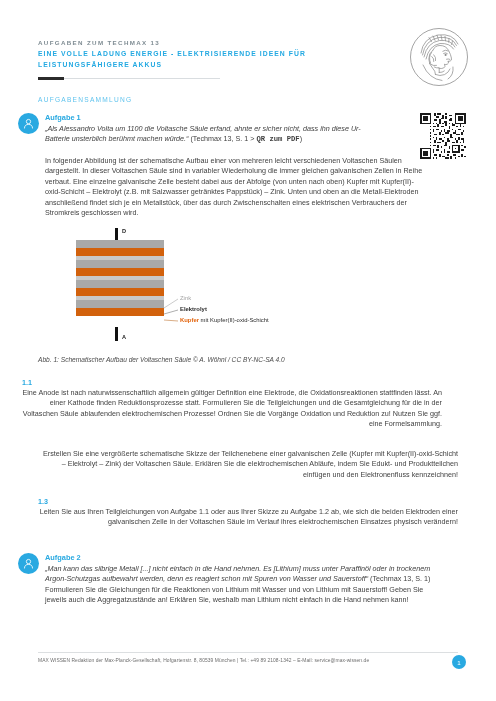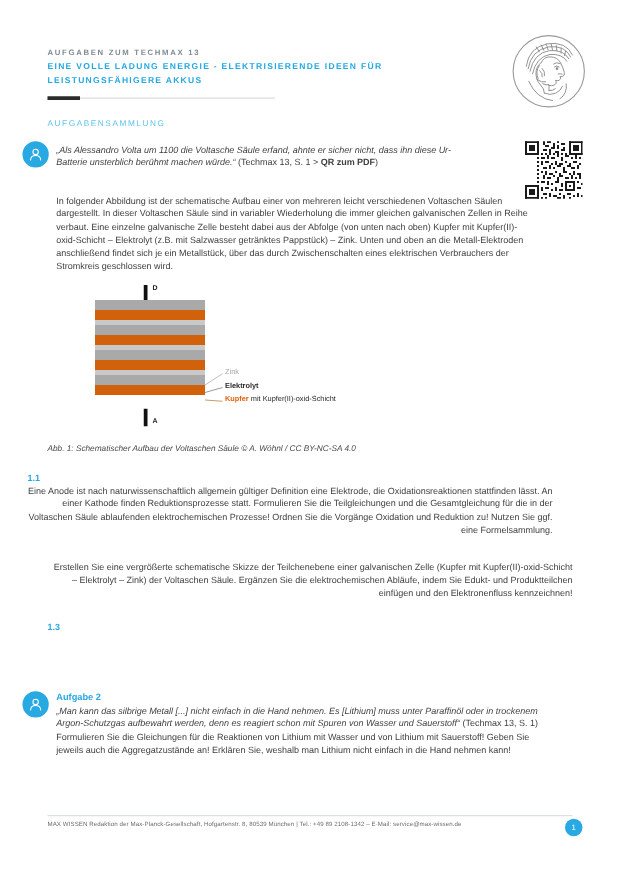--- a/index.html
+++ b/index.html
@@ -102,21 +102,21 @@
     color: #29a9e1;
     line-height: 9px;
   }
   .quote {
     font-size: 7.2px;
     font-style: italic;
     line-height: 10.4px;
     color: #3f3f3f;
     margin-top: 2px;
   }
-  .quote b { font-style: normal; font-weight: bold; }
+  .quote b { font-style: normal; font-weight: bold; font-family: Liberation Mono, monospace; }
   .quote .roman { font-style: normal; }
   .para {
     font-size: 7.2px;
     line-height: 10.4px;
     color: #3f3f3f;
     margin-top: 9px;
     text-align: left;
   }
 
   
@@ -283,20 +283,21 @@
   </div>
 
   <div class="avatar" style="left:18px; top:113px;">
     <svg viewBox="0 0 20 20" width="13" height="13" aria-hidden="true">
       <circle cx="10" cy="7" r="3.3" fill="none" stroke="#ffffff" stroke-width="1.3"></circle>
       <path d="M3.8 17 Q4 11.4 10 11.4 Q16 11.4 16.2 17" fill="none" stroke="#ffffff" stroke-width="1.3" stroke-linecap="round"></path>
     </svg>
   </div>
 
   <div style="position:absolute; left:45px; top:113px; width:330px;">
+    <div class="task-title">Aufgabe 1</div>
     <div class="quote"><span>„Als Alessandro Volta um 1100 die Voltasche Säule erfand, ahnte er sicher nicht, dass ihn diese Ur-Batterie unsterblich berühmt machen würde.“ </span><span class="roman">(Techmax 13, S. 1 &gt; </span><b>QR zum PDF</b><span class="roman">)</span></div>
   </div>
 
   <div style="position:absolute; left:45px; top:156px; width:382px;">
     <div class="para" style="margin-top:0;">In folgender Abbildung ist der schematische Aufbau einer von mehreren leicht verschiedenen Voltaschen Säulen dargestellt. In dieser Voltaschen Säule sind in variabler Wiederholung die immer gleichen galvanischen Zellen in Reihe verbaut. Eine einzelne galvanische Zelle besteht dabei aus der Abfolge (von unten nach oben) Kupfer mit Kupfer(II)-oxid-Schicht – Elektrolyt (z.B. mit Salzwasser getränktes Pappstück) – Zink. Unten und oben an die Metall-Elektroden anschließend findet sich je ein Metallstück, über das durch Zwischenschalten eines elektrischen Verbrauchers der Stromkreis geschlossen wird.</div>
   </div>
 
   <div class="qr">
     <svg viewBox="0 0 29 29" width="46" height="46" shape-rendering="crispEdges" aria-hidden="true">
       <rect width="29" height="29" fill="#ffffff"></rect>
@@ -463,25 +464,26 @@
 
   <div class="caption">Abb. 1: Schematischer Aufbau der Voltaschen Säule © A. Wöhnl / CC BY-NC-SA 4.0</div>
 
   <div style="position:absolute; left:22px; top:378px; width:420px;">
     <div class="subnum">1.1</div>
     <div class="subtext">Eine Anode ist nach naturwissenschaftlich allgemein gültiger Definition eine Elektrode, die Oxidationsreaktionen stattfinden lässt. An einer Kathode finden Reduktionsprozesse statt.
 Formulieren Sie die Teilgleichungen und die Gesamtgleichung für die in der Voltaschen Säule ablaufenden elektrochemischen Prozesse! Ordnen Sie die Vorgänge Oxidation und Reduktion zu! Nutzen Sie ggf. eine Formelsammlung.</div>
   </div>
 
   <div style="position:absolute; left:38px; top:449px; width:420px;">
-    <div class="subtext">Erstellen Sie eine vergrößerte schematische Skizze der Teilchenebene einer galvanischen Zelle (Kupfer mit Kupfer(II)-oxid-Schicht – Elektrolyt – Zink) der Voltaschen Säule. Ergänzen Sie die elektrochemischen Abläufe, indem Sie Edukt- und Produktteilchen einfügen und den Elektronenfluss kennzeichnen!</div>
+    <div class="subtext">Erstellen Sie eine vergrößerte schematische Skizze der Teilchenebene einer galvanischen Zelle (Kupfer mit Kupfer(II)-oxid-Schicht – Elektrolyt – Zink) der Voltaschen Säule. Erklären Sie die elektrochemischen Abläufe, indem Sie Edukt- und Produktteilchen einfügen und den Elektronenfluss kennzeichnen!</div>
   </div>
 
   <div style="position:absolute; left:38px; top:497px; width:420px;">
     <div class="subnum">1.3</div>
+    <div class="subtext">Leiten Sie aus Ihren Teilgleichungen von Aufgabe 1.1 oder aus Ihrer Skizze zu Aufgabe 1.2 ab, wie sich die beiden Elektroden einer galvanischen Zelle in der Voltaschen Säule im Verlauf ihres elektrochemischen Einsatzes physisch verändern!</div>
   </div>
 
   <div class="avatar" style="left:18px; top:553px;">
     <svg viewBox="0 0 20 20" width="13" height="13" aria-hidden="true">
       <circle cx="10" cy="7" r="3.3" fill="none" stroke="#ffffff" stroke-width="1.3"></circle>
       <path d="M3.8 17 Q4 11.4 10 11.4 Q16 11.4 16.2 17" fill="none" stroke="#ffffff" stroke-width="1.3" stroke-linecap="round"></path>
     </svg>
   </div>
 
   <div style="position:absolute; left:45px; top:553px; width:400px;">

